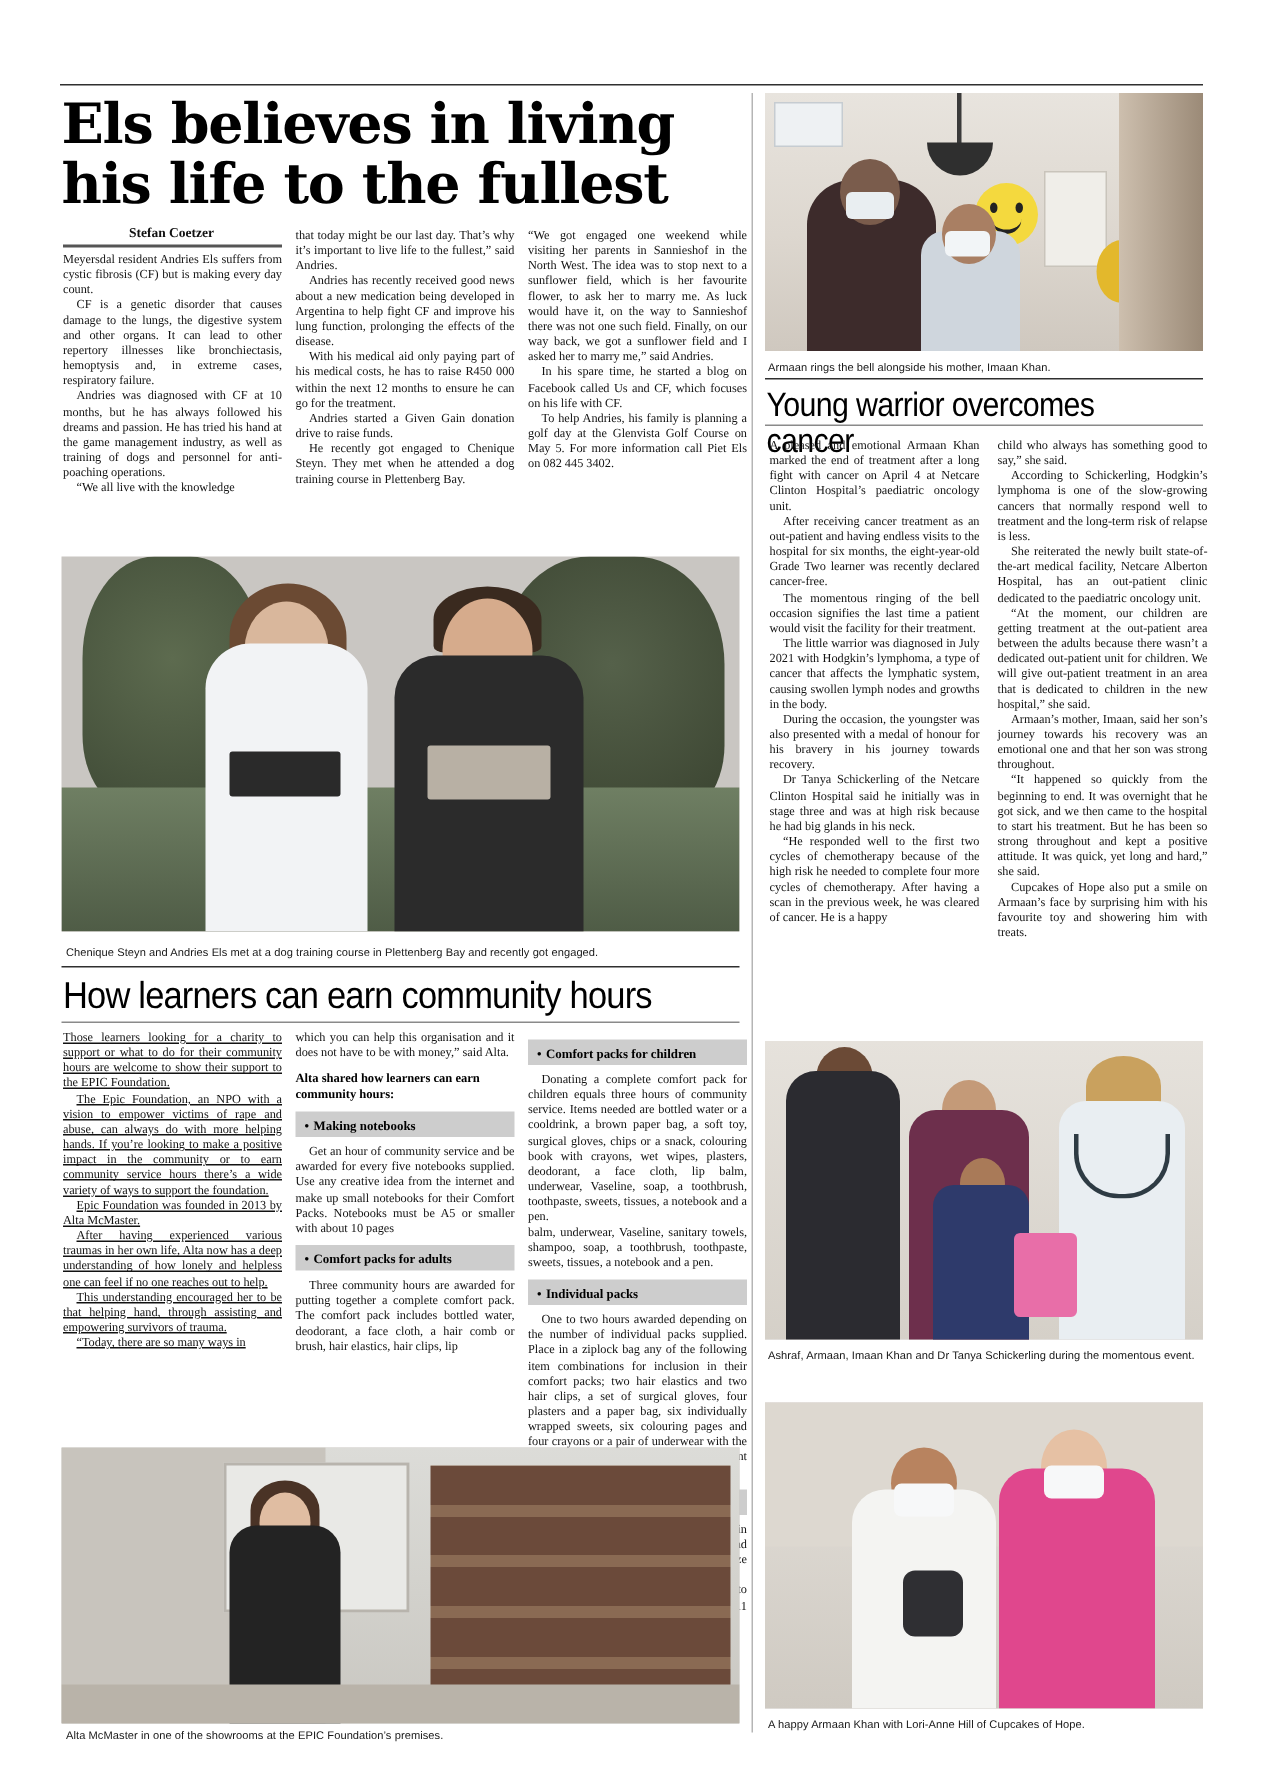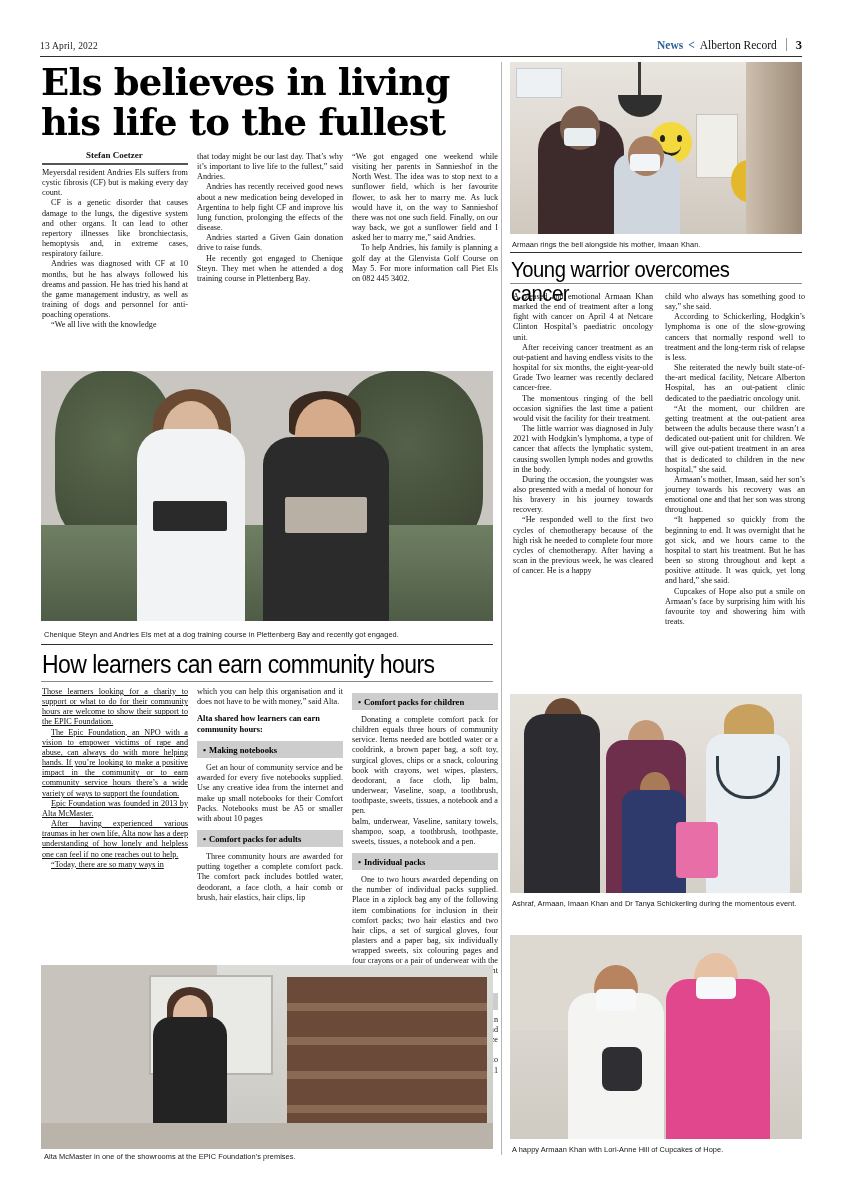--- a/index.html
+++ b/index.html
@@ -287,50 +287,42 @@
   #photo-cupcake .woman-c { left: 156px; top: 44px; width: 104px; height: 160px; background:#e0478d; border-radius:22px 22px 0 0; position:absolute; }
   #photo-cupcake .womanh-c { left: 184px; top: 18px; width: 44px; height: 50px; background:#e6c1a4; border-radius:50%; position:absolute; }
   #photo-cupcake .mask-c2 { left: 186px; top: 42px; width: 40px; height: 22px; background:#f7f8f9; border-radius:5px; position:absolute; }
   #photo-cupcake .toy { left: 92px; top: 112px; width: 40px; height: 44px; background:#2f2f33; border-radius:8px; position:absolute; }
 </style>
 </head>
 <body>
 
 <div class="page">
 
-  <div class="masthead">
-    <div class="masthead-date">13 April, 2022</div>
-    <div class="masthead-right">
-      <span class="masthead-section">News</span>
-      <span class="masthead-arrow">&lt;</span>
-      <span class="masthead-title">Alberton Record</span>
-      <span class="masthead-divider"></span>
-      <span class="masthead-page">3</span>
-    </div>
-  </div>
   <div class="masthead-rule"></div>
 
   <div class="a1-headline">Els believes in living his life to the fullest</div>
   <div class="a1-byline">Stefan Coetzer</div>
   <div class="a1-byline-rule"></div>
 
   <div class="a1-c1 col-text">
       <p class="first">Meyersdal resident Andries Els suffers from cystic fibrosis (CF) but is making every day count.</p>
       <p>CF is a genetic disorder that causes damage to the lungs, the digestive system and other organs. It can lead to other repertory illnesses like bronchiectasis, hemoptysis and, in extreme cases, respiratory failure.</p>
       <p>Andries was diagnosed with CF at 10 months, but he has always followed his dreams and passion. He has tried his hand at the game management industry, as well as training of dogs and personnel for anti-poaching operations.</p>
       <p>“We all live with the knowledge</p>
     </div>
   <div class="a1-c2 col-text">
       <p class="first">that today might be our last day. That’s why it’s important to live life to the fullest,” said Andries.</p>
       <p>Andries has recently received good news about a new medication being developed in Argentina to help fight CF and improve his lung function, prolonging the effects of the disease.</p>
+      <p>With his medical aid only paying part of his medical costs, he has to raise R450 000 within the next 12 months to ensure he can go for the treatment.</p>
       <p>Andries started a Given Gain donation drive to raise funds.</p>
       <p>He recently got engaged to Chenique Steyn. They met when he attended a dog training course in Plettenberg Bay.</p>
     </div>
   <div class="a1-c3 col-text">
       <p class="first">“We got engaged one weekend while visiting her parents in Sannieshof in the North West. The idea was to stop next to a sunflower field, which is her favourite flower, to ask her to marry me. As luck would have it, on the way to Sannieshof there was not one such field. Finally, on our way back, we got a sunflower field and I asked her to marry me,” said Andries.</p>
+      <p>In his spare time, he started a blog on Facebook called Us and CF, which focuses on his life with CF.</p>
       <p>To help Andries, his family is planning a golf day at the Glenvista Golf Course on May 5. For more information call Piet Els on 082 445 3402.</p>
     </div>
 
   <div class="photo" id="photo-els">
     <div class="bg"></div>
       <div class="tree1"></div>
       <div class="tree2"></div>
       <div class="grass"></div>
     <div class="woman-hair"></div>
       <div class="woman-head2"></div>
@@ -346,20 +338,21 @@
 
   <div class="a2-rule-top"></div>
   <div class="a2-headline">How learners can earn community hours</div>
   <div class="a2-rule-bot"></div>
 
   <div class="a2-c1 col-text">
       <p class="first">Those learners looking for a charity to support or what to do for their community hours are welcome to show their support to the EPIC Foundation.</p>
       <p>The Epic Foundation, an NPO with a vision to empower victims of rape and abuse, can always do with more helping hands. If you’re looking to make a positive impact in the community or to earn community service hours there’s a wide variety of ways to support the foundation.</p>
       <p>Epic Foundation was founded in 2013 by Alta McMaster.</p>
       <p>After having experienced various traumas in her own life, Alta now has a deep understanding of how lonely and helpless one can feel if no one reaches out to help.</p>
+      <p>This understanding encouraged her to be that helping hand, through assisting and empowering survivors of trauma.</p>
       <p>“Today, there are so many ways in</p>
     </div>
 
   <div class="a2-c2">
     <div class="col-text">
         <p class="first">which you can help this organisation and it does not have to be with money,” said Alta.</p>
       </div>
     <div class="lead-bold">Alta shared how learners can earn community hours:</div>
     <div>
         <div class="sub-box"><span class="dot">•</span><span>Making notebooks</span></div>
@@ -439,29 +432,30 @@
   <div class="a3-rule-top"></div>
   <div class="a3-headline">Young warrior overcomes cancer</div>
   <div class="a3-rule-bot"></div>
 
   <div class="a3-c1 col-text">
       <p class="first">A pleased and emotional Armaan Khan marked the end of treatment after a long fight with cancer on April 4 at Netcare Clinton Hospital’s paediatric oncology unit.</p>
       <p>After receiving cancer treatment as an out-patient and having endless visits to the hospital for six months, the eight-year-old Grade Two learner was recently declared cancer-free.</p>
       <p>The momentous ringing of the bell occasion signifies the last time a patient would visit the facility for their treatment.</p>
       <p>The little warrior was diagnosed in July 2021 with Hodgkin’s lymphoma, a type of cancer that affects the lymphatic system, causing swollen lymph nodes and growths in the body.</p>
       <p>During the occasion, the youngster was also presented with a medal of honour for his bravery in his journey towards recovery.</p>
+      <p>Dr Tanya Schickerling of the Netcare Clinton Hospital said he initially was in stage three and was at high risk because he had big glands in his neck.</p>
       <p>“He responded well to the first two cycles of chemotherapy because of the high risk he needed to complete four more cycles of chemotherapy. After having a scan in the previous week, he was cleared of cancer. He is a happy</p>
     </div>
   <div class="a3-c2 col-text">
       <p class="first">child who always has something good to say,” she said.</p>
       <p>According to Schickerling, Hodgkin’s lymphoma is one of the slow-growing cancers that normally respond well to treatment and the long-term risk of relapse is less.</p>
       <p>She reiterated the newly built state-of-the-art medical facility, Netcare Alberton Hospital, has an out-patient clinic dedicated to the paediatric oncology unit.</p>
       <p>“At the moment, our children are getting treatment at the out-patient area between the adults because there wasn’t a dedicated out-patient unit for children. We will give out-patient treatment in an area that is dedicated to children in the new hospital,” she said.</p>
       <p>Armaan’s mother, Imaan, said her son’s journey towards his recovery was an emotional one and that her son was strong throughout.</p>
-      <p>“It happened so quickly from the beginning to end. It was overnight that he got sick, and we hours came to the hospital to start his treatment. But he has been so strong throughout and kept a positive attitude. It was quick, yet long and hard,” she said.</p>
+      <p>“It happened so quickly from the beginning to end. It was overnight that he got sick, and we then came to the hospital to start his treatment. But he has been so strong throughout and kept a positive attitude. It was quick, yet long and hard,” she said.</p>
       <p>Cupcakes of Hope also put a smile on Armaan’s face by surprising him with his favourite toy and showering him with treats.</p>
     </div>
 
   <div class="photo" id="photo-group">
     <div class="bg"></div>
       <div class="h1"></div>
       <div class="p1"></div>
     <div class="h2"></div>
       <div class="p2"></div>
     <div class="h4"></div>

